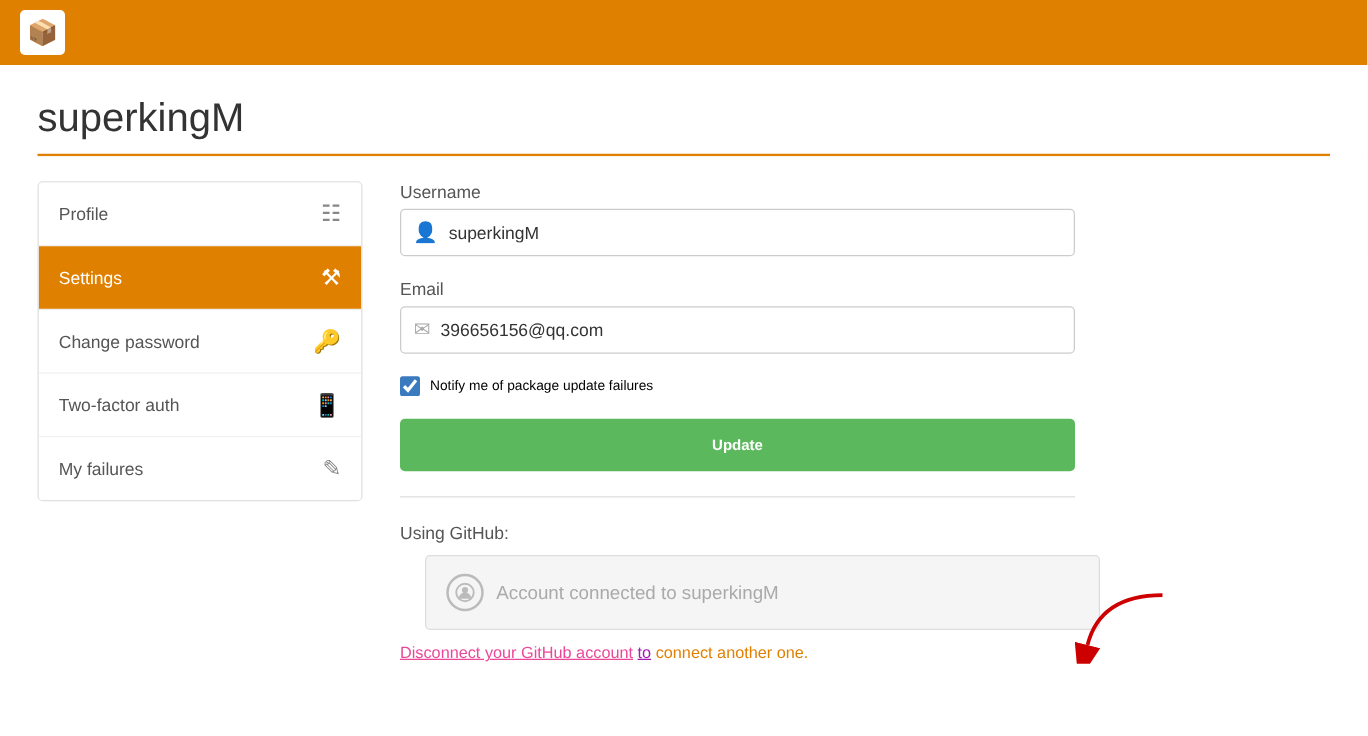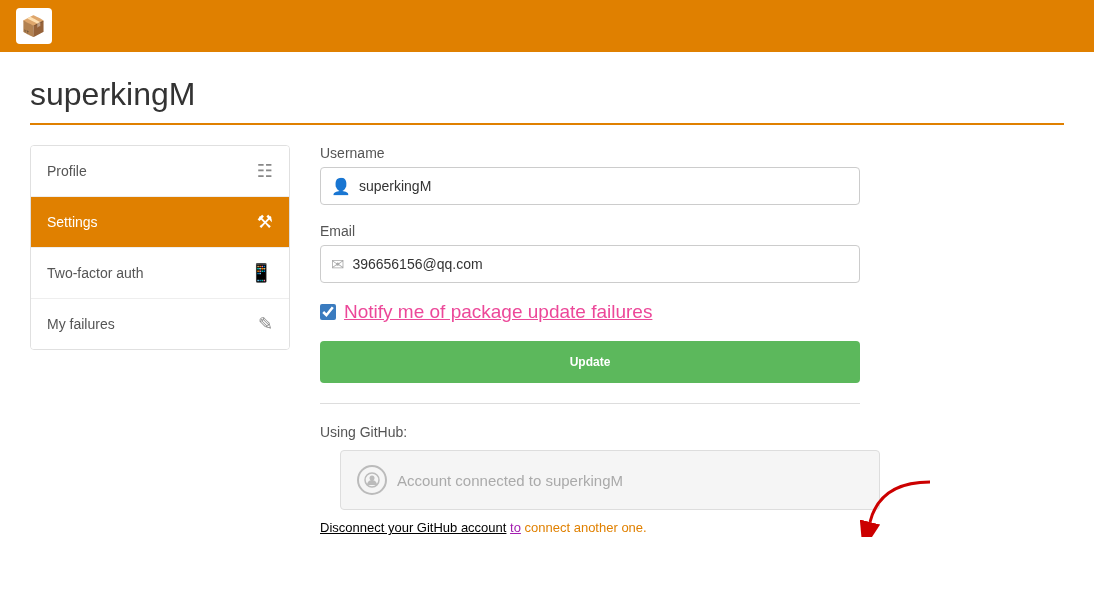--- a/index.html
+++ b/index.html
@@ -145,23 +145,22 @@
       align-items: center;
       gap: 8px;
       margin-bottom: 18px;
     }
     .checkbox-row input[type="checkbox"] {
       width: 16px;
       height: 16px;
       accent-color: #3a7bbf;
     }
     .checkbox-row label {
-      font-size: 19px;
-      color: #ec4899;
-      text-decoration: underline;
+      font-size: 11px;
+      color: #000000;
     }
     .btn-update {
       width: 540px;
       max-width: 100%;
       padding: 14px;
       background: #5cb85c;
       color: #fff;
       font-size: 12px;
       font-weight: bold;
       border: none;
@@ -205,21 +204,21 @@
       justify-content: center;
       color: #bbb;
       font-size: 16px;
     }
     .disconnect-text {
       font-size: 13px;
       color: #e08000;
       margin-top: 10px;
     }
     .disconnect-text a {
-      color: #000000;
+      color: #ec4899;
       text-decoration: underline;
     }
     .disconnect-text .to-link {
       color: #a21caf;
       text-decoration: underline;
     }
 
     
     .red-arrow {
       position: absolute;
@@ -242,20 +241,24 @@
 <div class="main-layout">
 
   <nav class="sidebar">
     <div class="sidebar-item">
       <span class="sidebar-item-label">Profile</span>
       <span class="sidebar-item-icon">☷</span>
     </div>
     <div class="sidebar-item active">
       <span class="sidebar-item-label">Settings</span>
       <span class="sidebar-item-icon">⚒</span>
+    </div>
+    <div class="sidebar-item">
+      <span class="sidebar-item-label">Change password</span>
+      <span class="sidebar-item-icon">🔑</span>
     </div>
     <div class="sidebar-item">
       <span class="sidebar-item-label">Two-factor auth</span>
       <span class="sidebar-item-icon">📱</span>
     </div>
     <div class="sidebar-item">
       <span class="sidebar-item-label">My failures</span>
       <span class="sidebar-item-icon">✎</span>
     </div>
   </nav>

